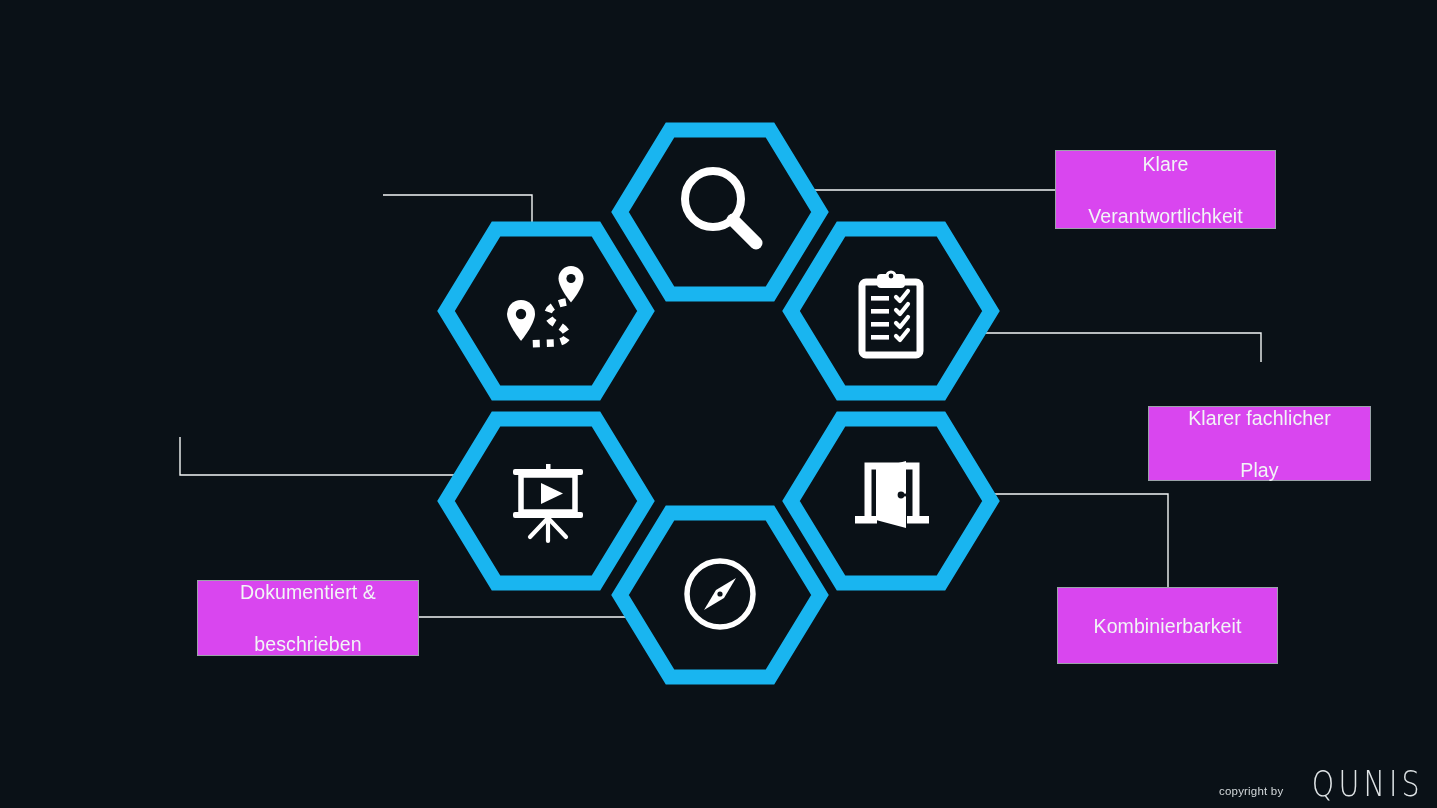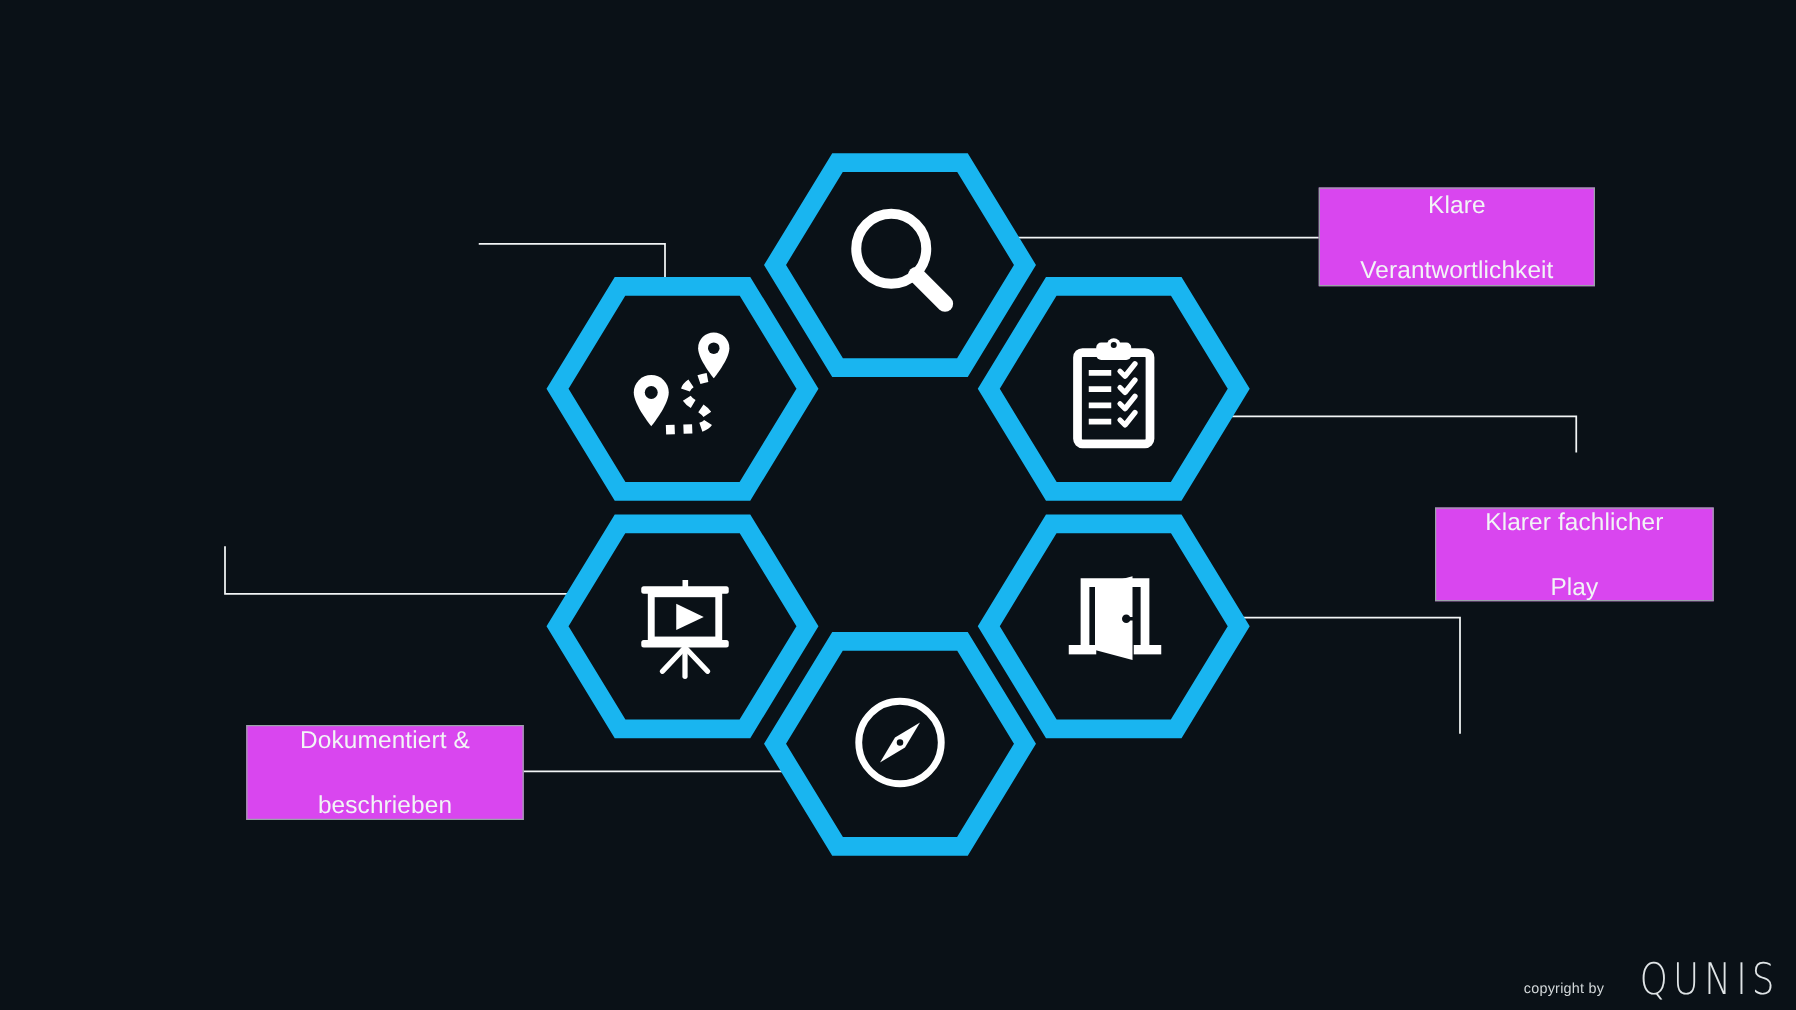--- a/index.html
+++ b/index.html
@@ -211,19 +211,22 @@
     </span>
   </div>
 
   <div class="label-box" style="left:161px; top:580px; width:222px; height:76px;margin-left:36px;">
     <span>
       <span>Dokumentiert &amp;</span><br>
       <span>beschrieben</span>
     </span>
   </div>
 
+  <div class="label-box" style="left:1057px; top:587px; width:221px; height:77px;">
+    <span>Kombinierbarkeit</span>
+  </div>
 
   <div class="copyright">
     <span class="cr-text">copyright by</span>
     <span class="cr-logo">QUNIS</span>
   </div>
 
 </div>
 
 </body></html>

